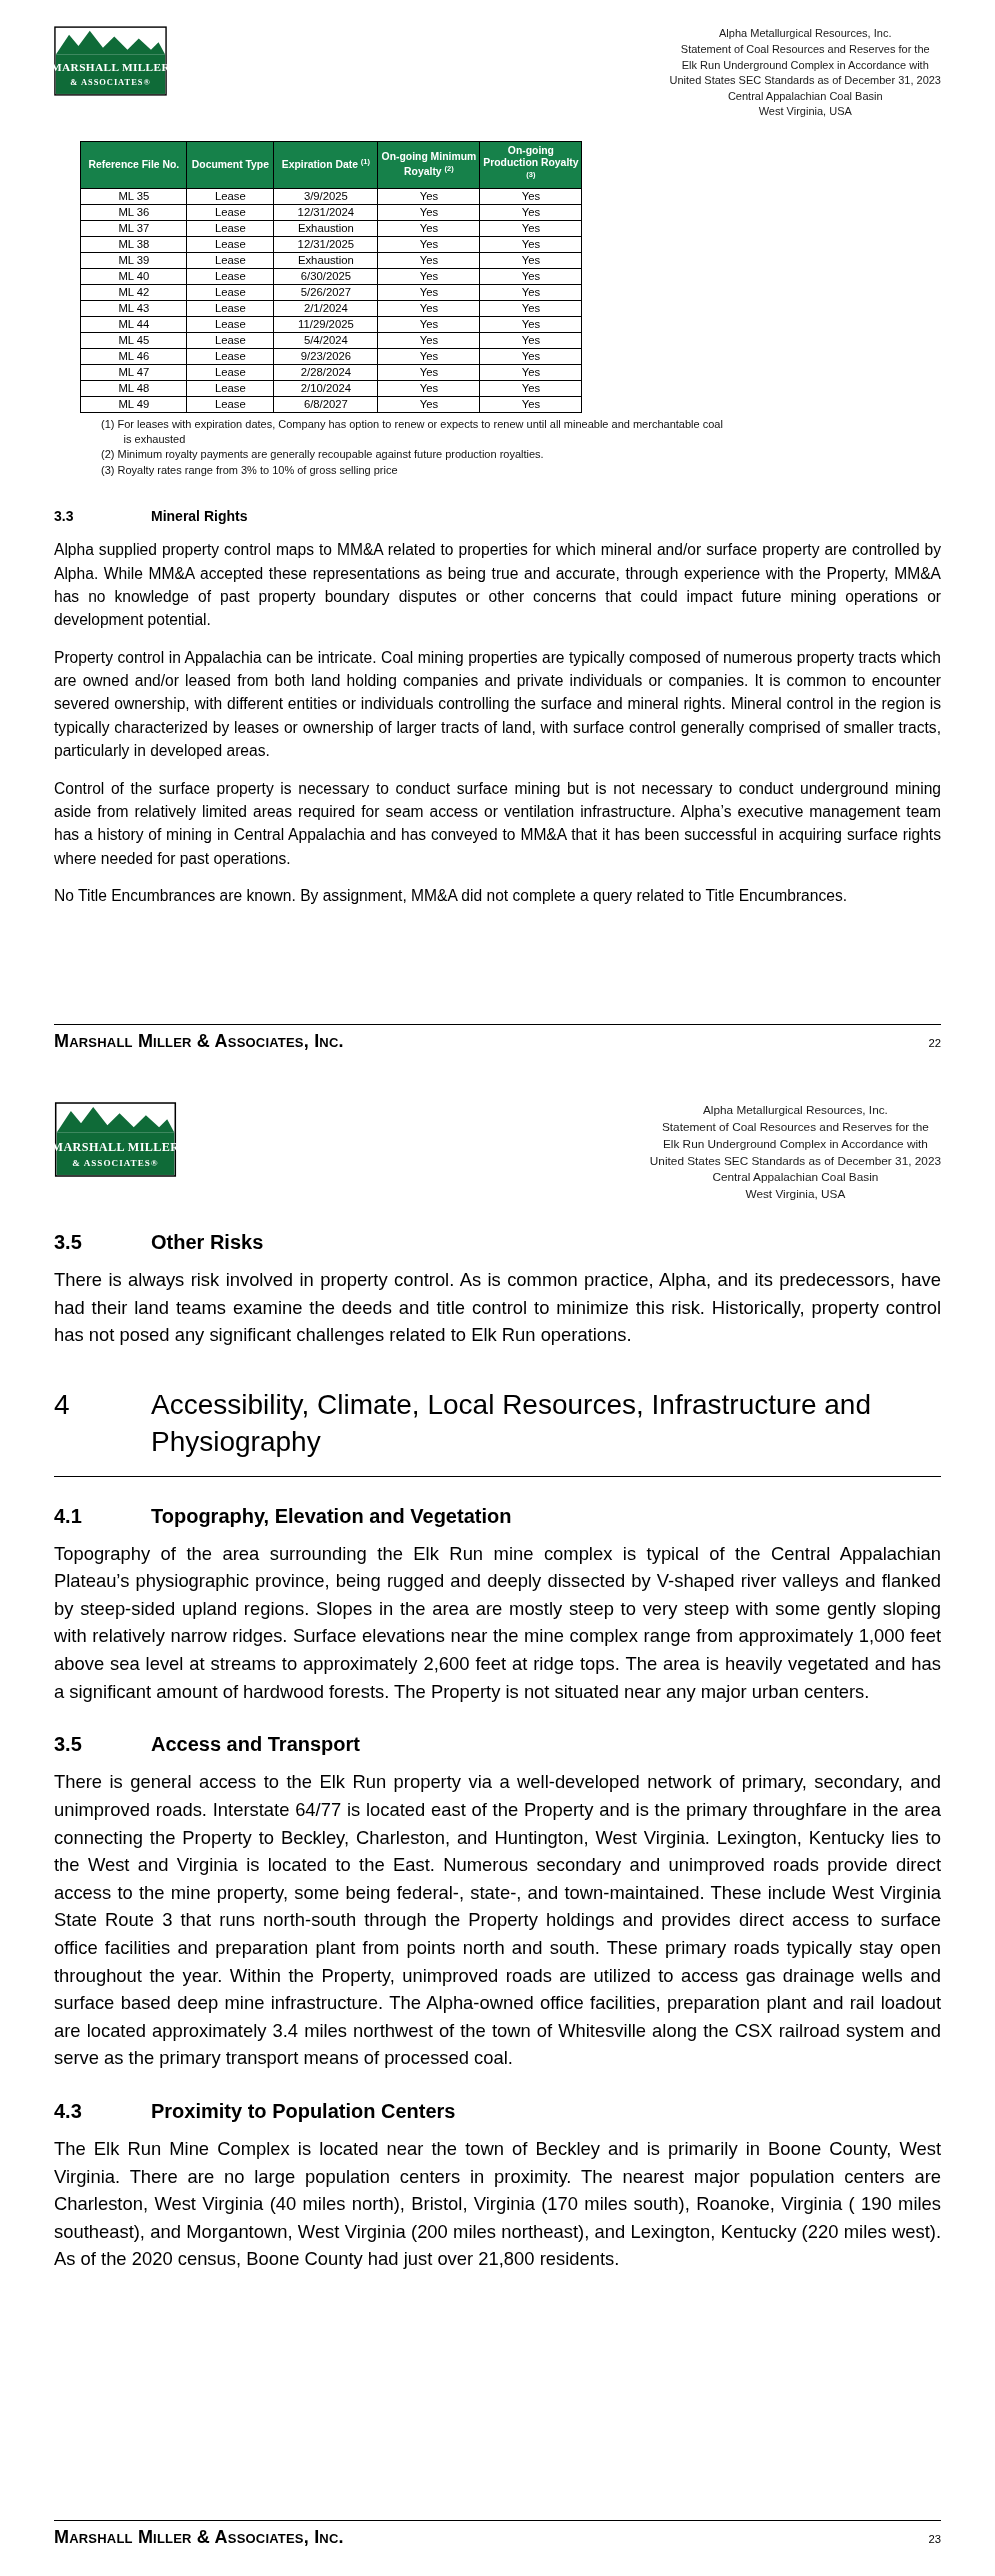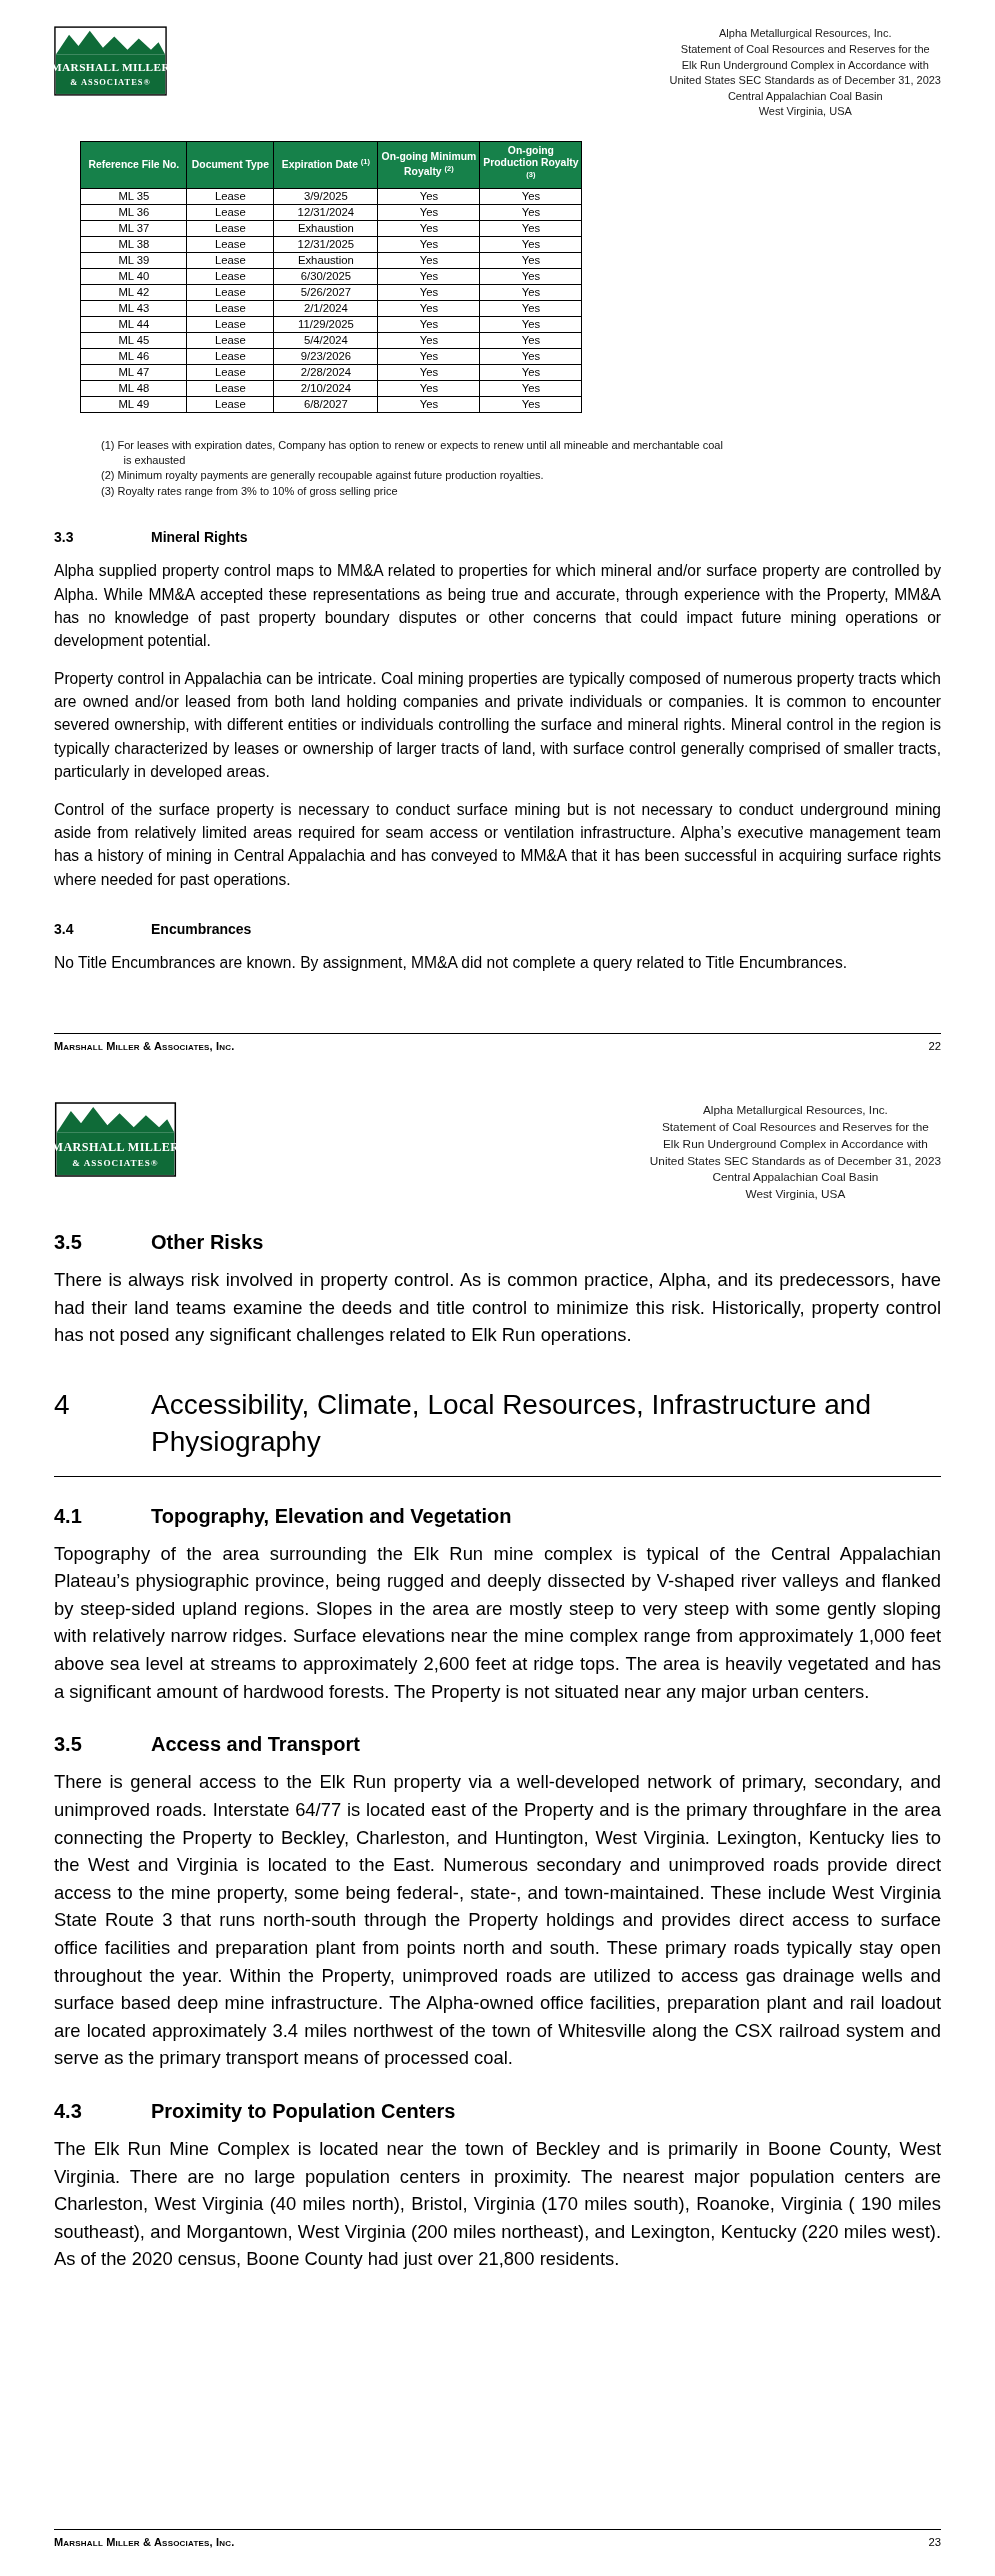--- a/index.html
+++ b/index.html
@@ -32,39 +32,39 @@
   }
   .lease-table th sup{font-size:7.5px}
   .lease-table td{
     border:0.9px solid #000;font-size:11.3px;padding:0.9px 2.8px;text-align:center;height:16px;
   }
   .lease-table th:nth-child(1),.lease-table td:nth-child(1){width:106px}
   .lease-table th:nth-child(2),.lease-table td:nth-child(2){width:87px}
   .lease-table th:nth-child(3),.lease-table td:nth-child(3){width:104px}
   .lease-table th:nth-child(4),.lease-table td:nth-child(4){width:102px}
   .lease-table th:nth-child(5),.lease-table td:nth-child(5){width:102px}
-  .footnotes{margin:25px 0 0 47px;font-size:11px;line-height:1.4;color:#111}
+  .footnotes{margin:4px 0 0 47px;font-size:11px;line-height:1.4;color:#111}
   .footnote{padding-left:22.6px;text-indent:-22.6px;max-width:623px}
   
   .h2{display:flex;font-weight:bold;font-size:14px;margin-top:30px}
   .page-2 .h2{font-size:20px;margin-top:28px}
   .h2 .num{width:97px;flex-shrink:0}
   .h1-wrap{border-bottom:1.4px solid #000;padding-bottom:15px;margin-top:38px}
   .h1{display:flex;font-size:28px;font-weight:400;line-height:1.32}
   .h1 .num{width:97px;flex-shrink:0}
   .para{font-size:15.6px;line-height:1.5;text-align:justify;margin-top:14px;color:#000}
   .page-2 .para{font-size:18.4px;line-height:1.5;margin-top:12px}
   
   .doc-footer{
     position:absolute;left:54px;right:54px;bottom:24.5px;
     border-top:1.4px solid #000;padding-top:5.7px;
     display:flex;justify-content:space-between;align-items:baseline;
   }
   .page-2 .doc-footer{bottom:28px}
-  .footer-company{font-variant:small-caps;font-weight:bold;font-size:11px;letter-spacing:0.2px}
+  .footer-company{font-variant:small-caps;font-weight:bold;font-size:18px;letter-spacing:0.2px}
   .footer-page{font-size:11.3px}
 </style>
 </head>
 <body>
 
 <div class="page page-1">
   <div class="inner">
 
     <div class="doc-header">
       <svg class="logo" viewBox="0 0 120 74">
@@ -203,24 +203,20 @@
     </div>
 
     <div class="h2">
       <span class="num">3.3</span>
       <span>Mineral Rights</span>
     </div>
     <p class="para">Alpha supplied property control maps to MM&amp;A related to properties for which mineral and/or surface property are controlled by Alpha.  While MM&amp;A accepted these representations as being true and accurate, through experience with the Property, MM&amp;A has no knowledge of past property boundary disputes or other concerns that could impact future mining operations or development potential.</p>
     <p class="para">Property control in Appalachia can be intricate.  Coal mining properties are typically composed of numerous property tracts which are owned and/or leased from both land holding companies and private individuals or companies.  It is common to encounter severed ownership, with different entities or individuals controlling the surface and mineral rights.  Mineral control in the region is typically characterized by leases or ownership of larger tracts of land, with surface control generally comprised of smaller tracts, particularly in developed areas.</p>
     <p class="para">Control of the surface property is necessary to conduct surface mining but is not necessary to conduct underground mining aside from relatively limited areas required for seam access or ventilation infrastructure.  Alpha’s executive management team has a history of mining in Central Appalachia and has conveyed to MM&amp;A that it has been successful in acquiring surface rights where needed for past operations.</p>
 
-    <div class="h2">
-      <span class="num">3.4</span>
-      <span>Encumbrances</span>
-    </div>
     <p class="para">No Title Encumbrances are known.  By assignment, MM&amp;A did not complete a query related to Title Encumbrances.</p>
 
   </div>
   <div class="doc-footer">
     <span class="footer-company">Marshall Miller &amp; Associates, Inc.</span>
     <span class="footer-page">22</span>
   </div>
 </div>
 
 <div class="page page-2">

